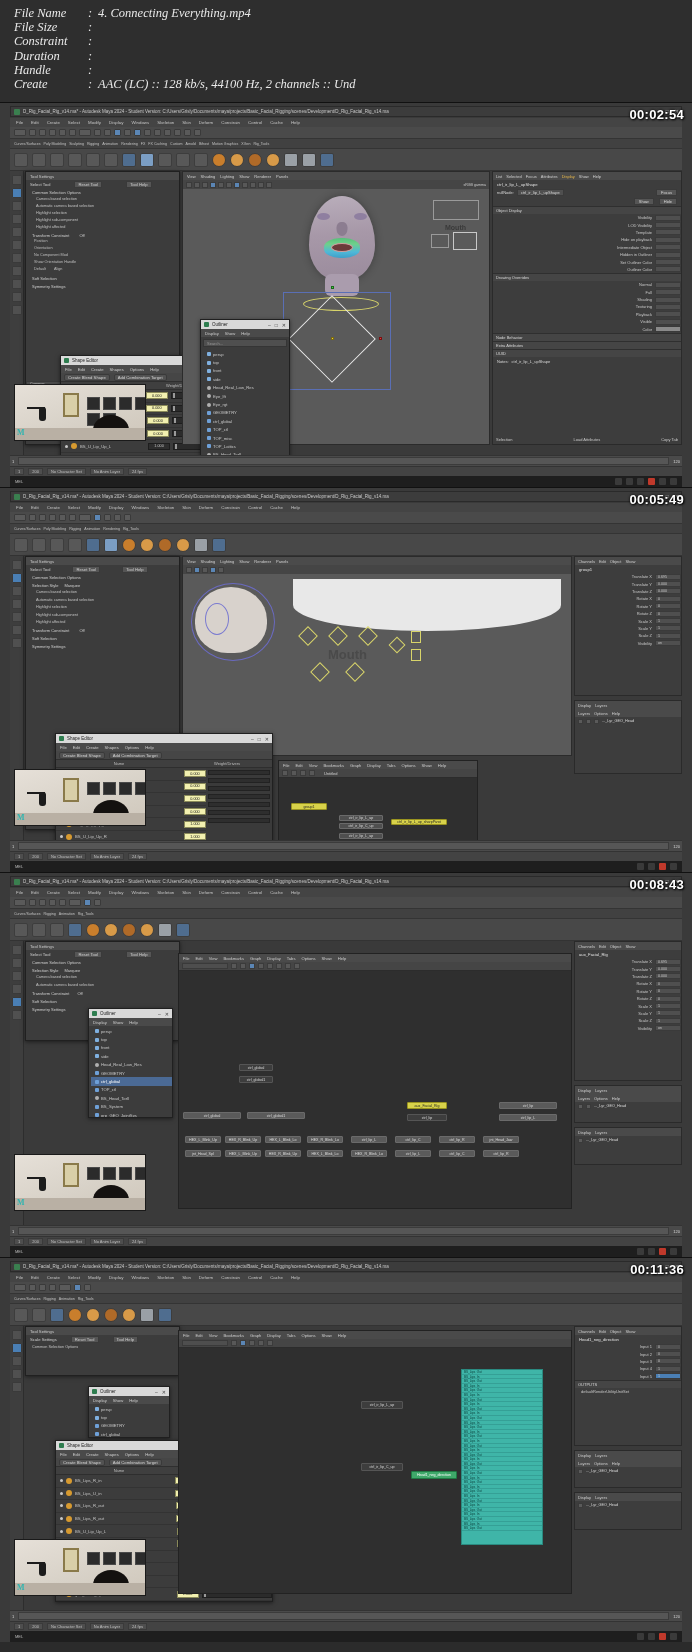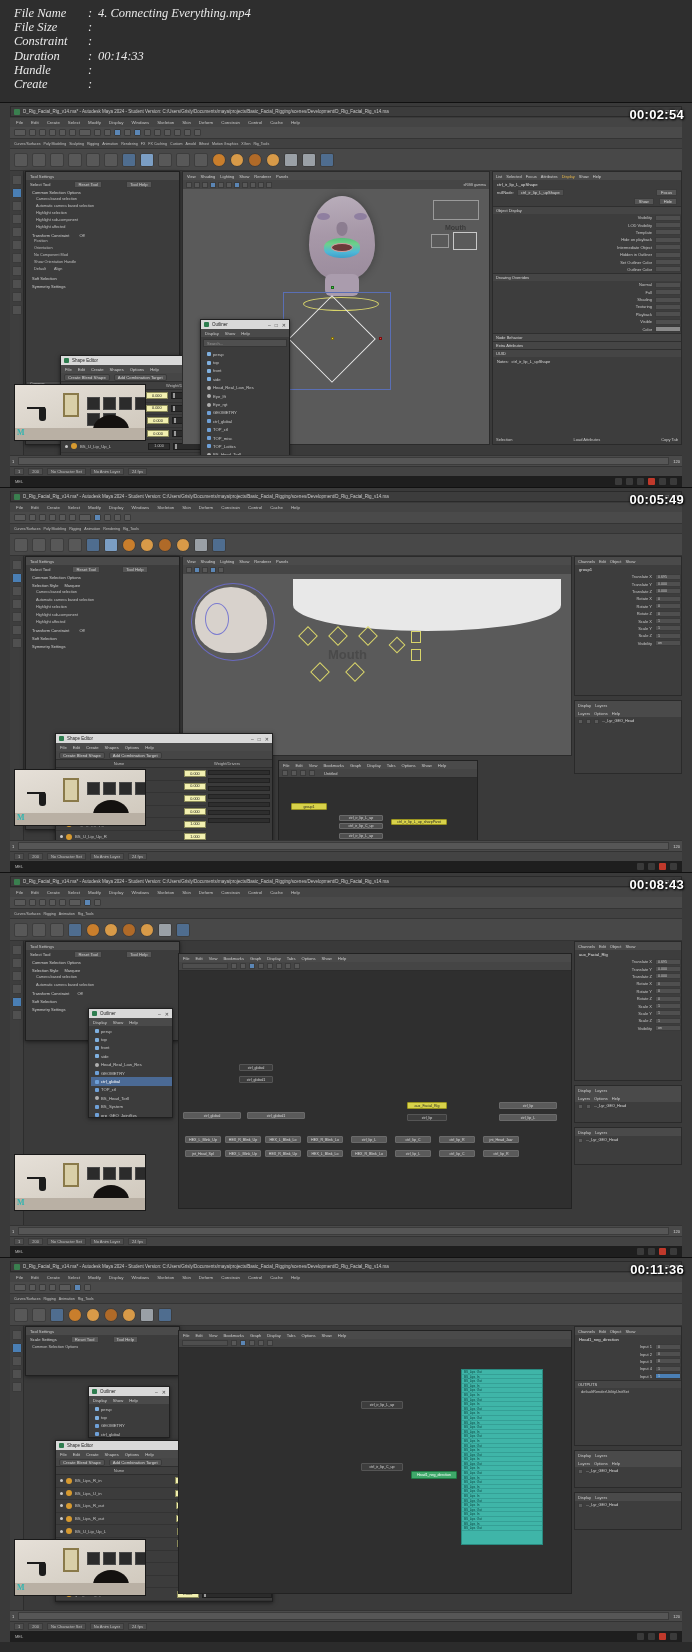--- a/index.html
+++ b/index.html
@@ -289,29 +289,29 @@
     <span class="fi-key">File Size</span>
     <span class="fi-colon">:</span>
   </div>
   <div class="fi-row">
     <span class="fi-key">Constraint</span>
     <span class="fi-colon">:</span>
   </div>
   <div class="fi-row">
     <span class="fi-key">Duration</span>
     <span class="fi-colon">:</span>
-    <span class="fi-val">00:14:33</span>
   </div>
   <div class="fi-row">
     <span class="fi-key">Handle</span>
     <span class="fi-colon">:</span>
   </div>
   <div class="fi-row">
     <span class="fi-key">Create</span>
     <span class="fi-colon">:</span>
+    <span class="fi-val">AAC (LC) :: 128 kb/s, 44100 Hz, 2 channels :: Und</span>
   </div>
 </div>
 
 <div class="shot">
   <div class="ts">00:02:54</div>
 
   <div class="titlebar">
     <span class="tb-icon"></span>
     <span>D_Rig_Facial_Rig_v14.ma* - Autodesk Maya 2024 - Student Version: C:/Users/Grisly/Documents/maya/projects/Basic_Facial_Rigging/scenes/Development/D_Rig_Facial_Rig_v14.ma</span>
     <span class="tb-btns">

